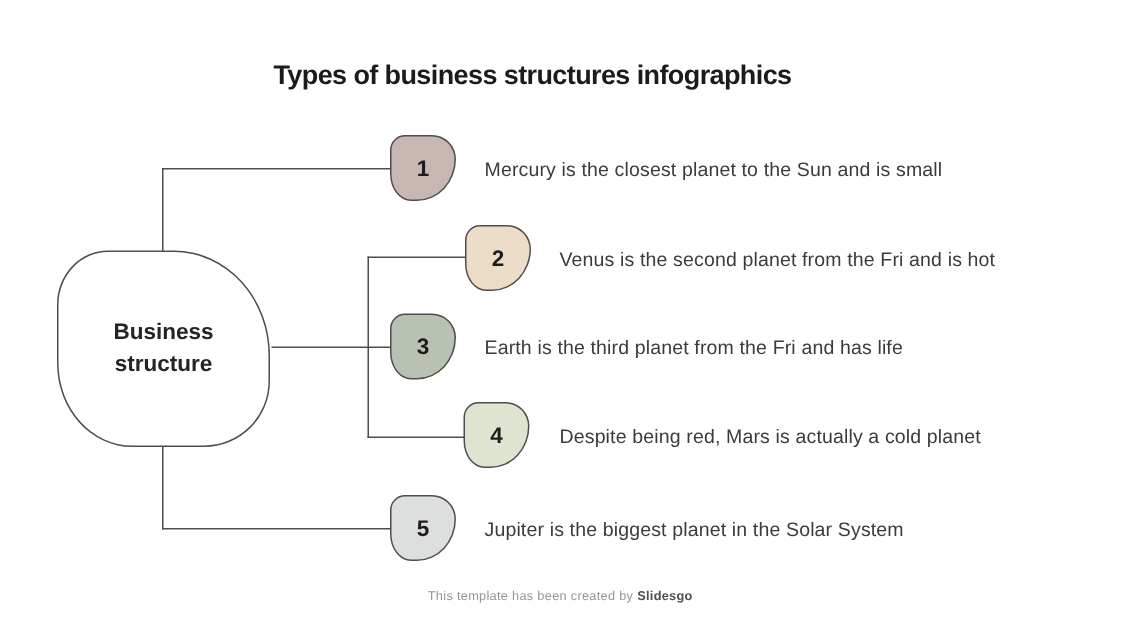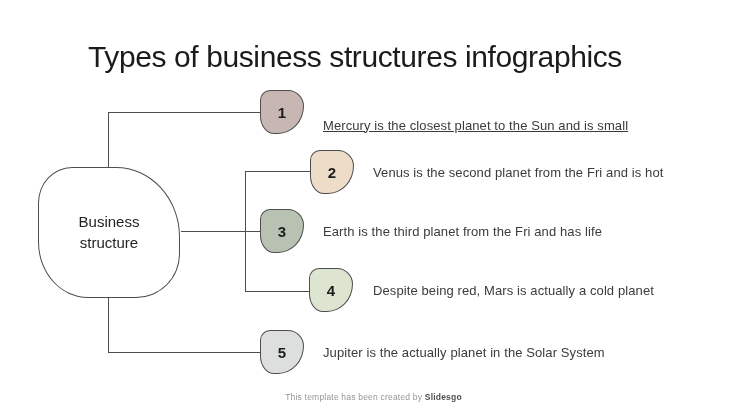--- a/index.html
+++ b/index.html
@@ -7,21 +7,21 @@
     position:relative;
     width:747px;height:420px;
     background:#ffffff;
     font-family:"Liberation Sans", sans-serif;
     overflow:hidden;
   }
   
   .title{
     position:absolute;top:40px;left:0;width:710px;
     text-align:center;
-    font-size:30px;font-weight:400;letter-spacing:-0.4px;
+    font-size:18px;font-weight:700;letter-spacing:-0.4px;
     color:#1b1b1b;
   }
   
   .line{position:absolute;background:#4d4d4d;}
   .line.h{height:1.4px;}
   .line.v{width:1.4px;}
   .l-v1{left:108px;top:112px;height:56px;}
   .l-h1{left:108px;top:112px;width:152px;}
   .l-h3{left:181px;top:231px;width:79px;}
   .l-v2{left:245px;top:171px;height:121px;}
@@ -33,21 +33,21 @@
   .blob{
     position:absolute;left:38px;top:167px;width:142px;height:131px;
     background:#ffffff;
     border:1.4px solid #4d4d4d;
     border-radius:34px 64px 44px 50px / 36px 70px 44px 56px;
     display:flex;align-items:center;justify-content:center;
     box-sizing:border-box;
   }
   .blob-label{
     width:104px;text-align:center;
-    font-size:15px;font-weight:normal;line-height:1.35;
+    font-size:15px;font-weight:bold;line-height:1.35;
     color:#242424;
   }
   
   .numbox{
     position:absolute;width:44px;height:44px;
     border:1.4px solid #4d4d4d;
     border-radius:10px 16px 26px 14px / 10px 16px 28px 18px;
     display:flex;align-items:center;justify-content:center;
     font-size:15px;font-weight:bold;color:#1c1c1c;
     box-sizing:border-box;
@@ -57,21 +57,21 @@
   .b3{left:260px;top:209px;}
   .b4{left:309px;top:268px;}
   .b5{left:260px;top:330px;}
   
   .itemtext{
     position:absolute;height:44px;
     display:flex;align-items:center;
     font-size:13px;color:#3b3b3b;letter-spacing:0.1px;
     white-space:nowrap;
   }
-  .t1{left:323px;top:103px;text-decoration:underline;}
+  .t1{left:323px;top:90px;}
   .t2{left:373px;top:150px;}
   .t3{left:323px;top:209px;}
   .t4{left:373px;top:268px;}
   .t5{left:323px;top:330px;}
   
   .footer{
     position:absolute;top:392px;left:0;width:747px;
     text-align:center;
     font-size:8.5px;color:#969696;letter-spacing:0.2px;
   }
@@ -100,19 +100,19 @@
   <div class="numbox b1" style="background: rgb(199, 182, 177);">1</div>
   <div class="numbox b2" style="background: rgb(237, 220, 199);">2</div>
   <div class="numbox b3" style="background: rgb(185, 193, 179);">3</div>
   <div class="numbox b4" style="background: rgb(221, 228, 207);">4</div>
   <div class="numbox b5" style="background: rgb(220, 223, 222);">5</div>
 
   <div class="itemtext t1">Mercury is the closest planet to the Sun and is small</div>
   <div class="itemtext t2">Venus is the second planet from the Fri and is hot</div>
   <div class="itemtext t3">Earth is the third planet from the Fri and has life</div>
   <div class="itemtext t4">Despite being red, Mars is actually a cold planet</div>
-  <div class="itemtext t5">Jupiter is the actually planet in the Solar System</div>
+  <div class="itemtext t5">Jupiter is the biggest planet in the Solar System</div>
 
   <div class="footer">
     <span>This template has been created by </span><b>Slidesgo</b>
   </div>
 
 </div>
 
 </body></html>

